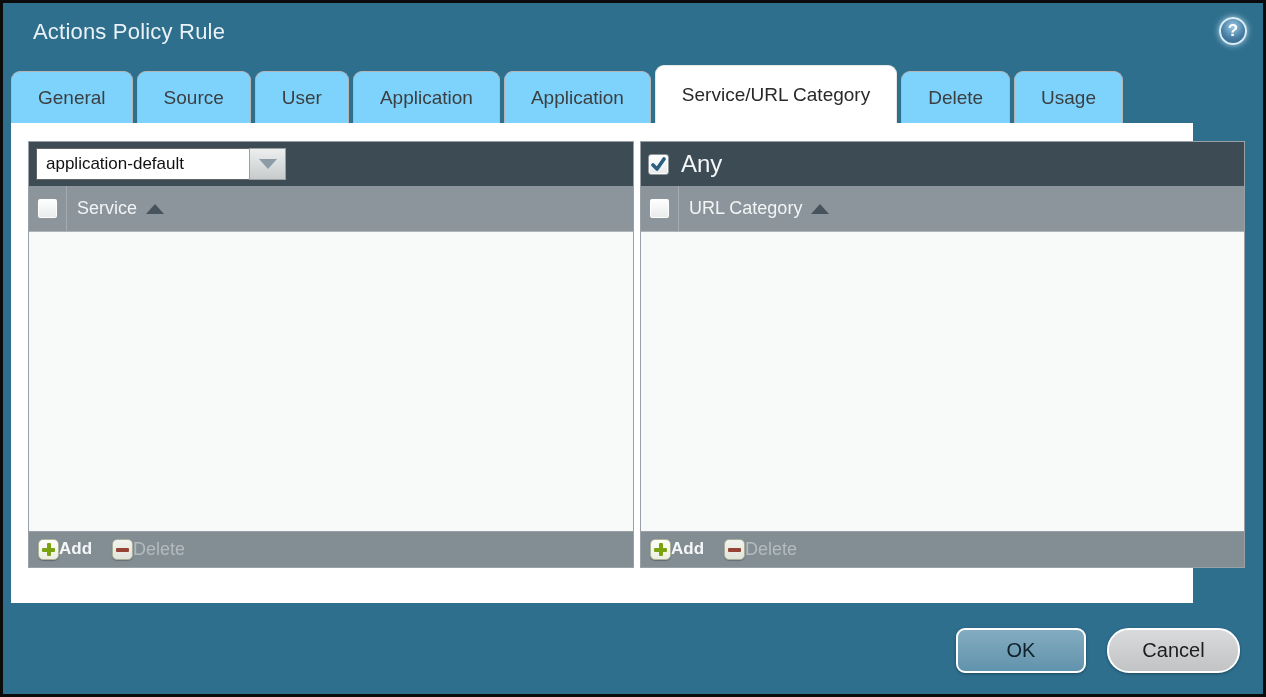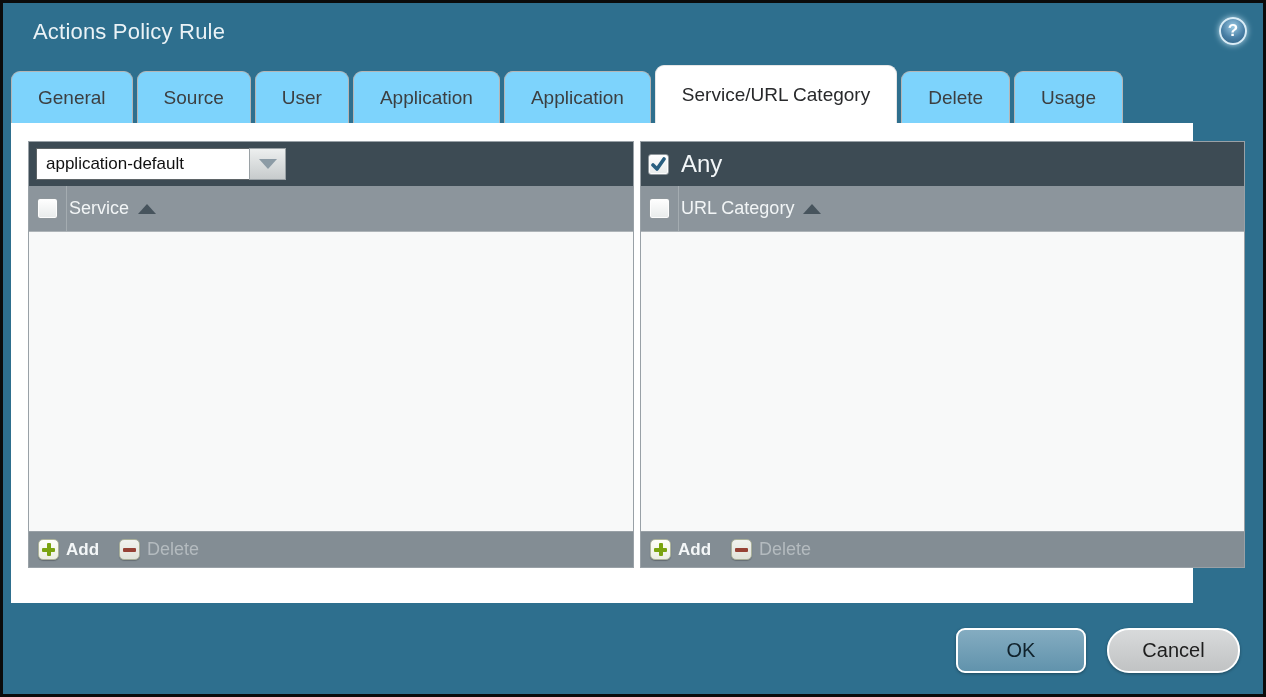--- a/index.html
+++ b/index.html
@@ -112,37 +112,37 @@
     flex:none; height:46px; background:#8C959C;
     border-bottom:1px solid #AEB4B8;
     display:flex; align-items:center;
   }
   .header-check-cell {
     width:38px; height:100%; flex:none;
     display:flex; align-items:center; justify-content:center;
     border-right:1px solid #A4ACB1;
   }
   .header-label {
-    color:#F2F5F6; font-size:18px; margin-left:2px;
+    color:#F2F5F6; font-size:18px; margin-left:10px;
     display:flex; align-items:center; gap:9px; cursor:pointer;
   }
   .tri-up {
     width:0; height:0;
     border-left:9px solid transparent; border-right:9px solid transparent;
     border-bottom:10px solid #47545D;
   }
 
   .panel-body { flex:1; background:#F8F9F9; }
 
   .panel-footer {
     flex:none; height:36px; background:#838D94;
     border-top:1px solid #98A0A6;
     display:flex; align-items:center; padding:0 9px; gap:20px;
   }
-  .foot-btn { display:flex; align-items:center; gap:7px; cursor:pointer; }
+  .foot-btn { display:flex; cursor:pointer; }
   .sq-icon {
     width:21px; height:21px; border-radius:5px; position:relative; flex:none;
     background:linear-gradient(#FEFEF9, #ECEEE2);
     border:1px solid #AEB49B;
     box-shadow:0 1px 1px rgba(0,0,0,.25);
   }
   .sq-icon.plus::before, .sq-icon.plus::after {
     content:""; position:absolute; background:#7AA30F; border-radius:1px;
   }
   .sq-icon.plus::before { left:3px; top:8px; width:13px; height:4px; }

